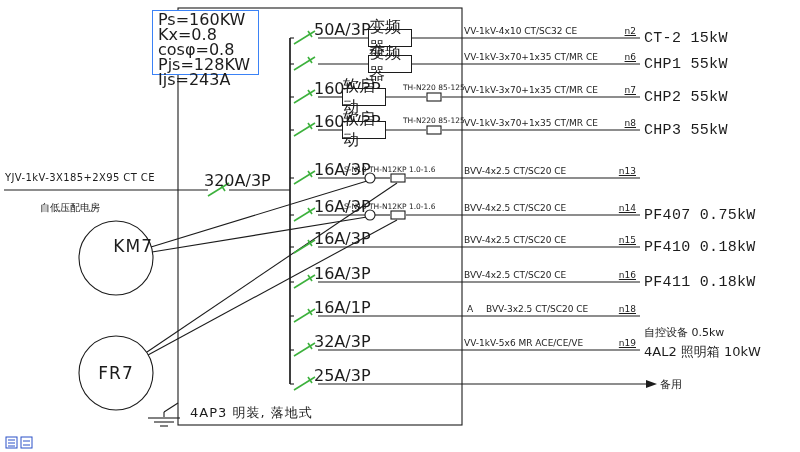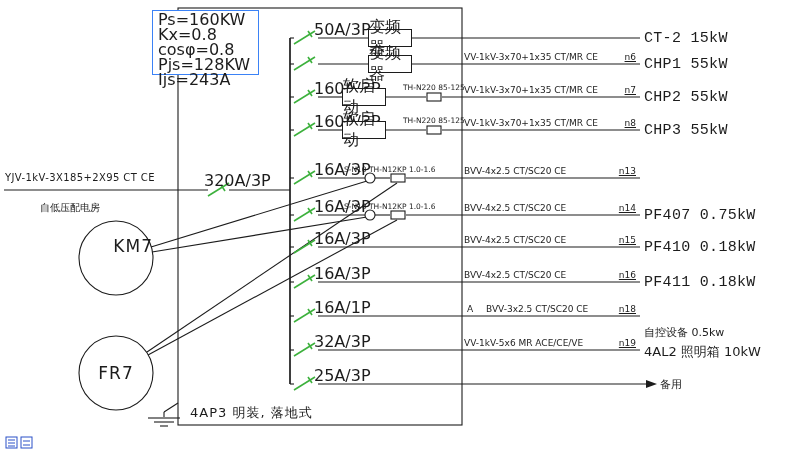--- a/index.html
+++ b/index.html
@@ -204,20 +204,24 @@
   <div class="lbl" style="left:40px;top:193px;font-size:10px;margin-top:8px;">自低压配电房</div>
   <div class="lbl brk" style="left:204px;top:171px;">320A/3P</div>
 
   <div class="callout" style="left:79px;top:236px;text-align:right;">KM7</div>
   <div class="callout" style="left:79px;top:363px;">FR7</div>
 
   <div class="lbl" style="left:190px;top:404px;font-size:13px;letter-spacing:1px;">4AP3 明装, 落地式</div>
 
   <div class="lbl brk" style="left:314px;top:20px;">50A/3P</div>
   <div class="dev" style="left:368px;top:29px;width:42px;height:16px;">变频器</div>
+  <div class="lbl cable" style="left:464px;top:26px;width:172px;">
+    <span>VV-1kV-4x10 CT/SC32 CE</span>
+    <span class="cno">n2</span>
+  </div>
   <div class="lbl load" style="left:644px;top:30px;">CT-2 15kW</div>
 
   <div class="dev" style="left:368px;top:55px;width:42px;height:16px;">变频器</div>
   <div class="lbl cable" style="left:464px;top:52px;width:172px;">
     <span>VV-1kV-3x70+1x35 CT/MR CE</span>
     <span class="cno">n6</span>
   </div>
   <div class="lbl load" style="left:644px;top:56px;">CHP1 55kW</div>
 
   <div class="lbl brk" style="left:314px;top:79px;">160A/3P</div>

